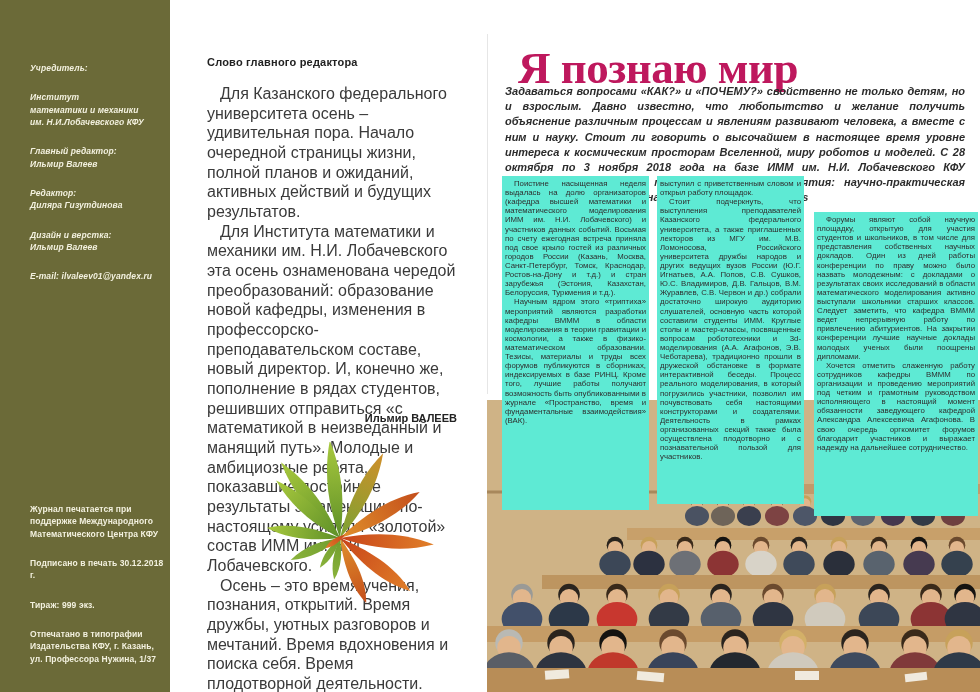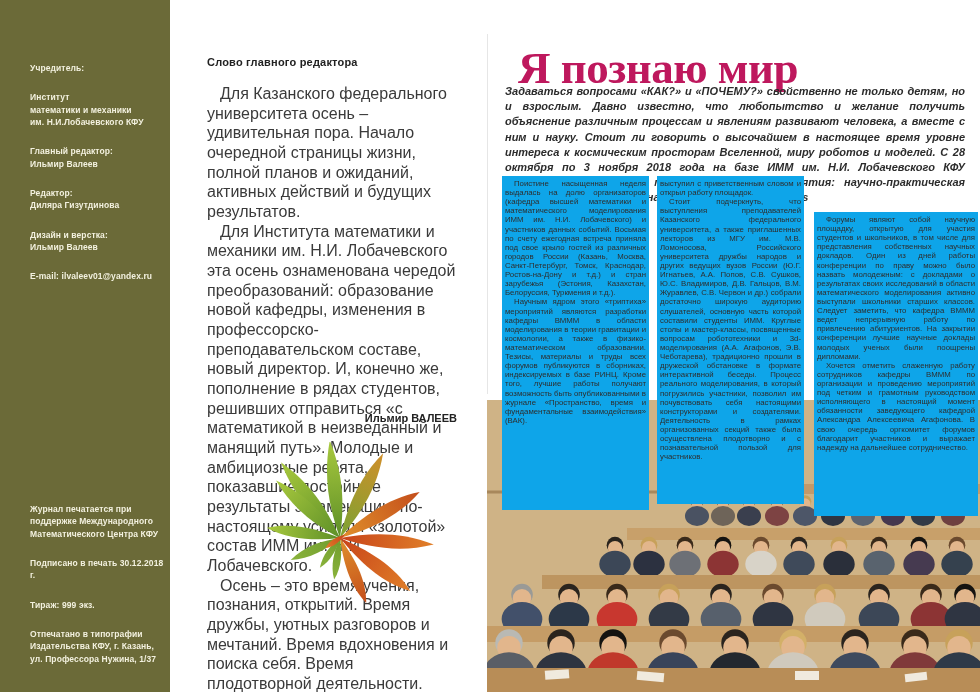--- a/index.html
+++ b/index.html
@@ -5,41 +5,41 @@
   * { margin:0; padding:0; box-sizing:border-box; }
   html,body { width:980px; height:692px; background:#ffffff; overflow:hidden;
               font-family:"Liberation Sans", sans-serif; }
   #spread { position:relative; width:980px; height:692px; background:#ffffff; }
 
   
   #sidebar { position:absolute; left:0; top:0; width:170px; height:692px;
              background:#6b6a38; color:#f3f1df; }
   .sb-block { white-space:pre-line; font-size:8.5px; font-weight:bold;
               line-height:1.45; margin:0 0 17px 30px; letter-spacing:.1px; }
-  #sb-top { position:absolute; top:62px; left:0; right:6px; }
+  #sb-top { position:absolute; top:62px; left:0; right:6px;font-style:italic; }
   #sb-bottom { position:absolute; top:503px; left:0; right:6px; }
 
   
   #editorial { position:absolute; left:207px; top:56px; width:250px; }
   #editorial-title { font-size:11px; font-weight:bold; color:#222;
                      letter-spacing:.2px; margin-bottom:16px; }
   .ed-para { font-size:16px; line-height:1.23; color:#3a3a3a;
              text-indent:13px; text-align:left; }
   #editorial-signature { position:absolute; left:207px; top:412px; width:250px;
                          text-align:right; font-size:11px; font-weight:bold; color:#222; }
   #leaf-art { position:absolute; left:238px; top:442px; width:205px; height:190px; }
 
   
   #article-title { position:absolute; left:518px; top:42px; width:450px;
                    font-family:"Liberation Serif", serif; font-weight:bold;
                    font-size:45px; color:#be185d; letter-spacing:-.5px; }
   #article-lead { position:absolute; left:505px; top:84px; width:460px;
                   font-size:11px; font-weight:bold; line-height:1.38;
                   color:#2c2c2c; text-align:justify;font-style:italic; }
-  .art-col { position:absolute; top:176px; background:#0ea5e9; z-index:3;
+  .art-col { position:absolute; top:176px; background:#5eead4; z-index:3;
              padding:3px 3px 5px 3px; }
   #art-col-a { left:502px; width:147px; height:334px; }
   #art-col-b { left:657px; width:147px; height:328px; }
   #art-col-c { left:814px; width:164px; height:304px;margin-top:36px; }
   .art-para { font-size:7.8px; line-height:1.17; color:#2e2e2e;
               text-align:justify; text-indent:9px; }
   .no-indent { text-indent:0; }
 
   
   #photo { position:absolute; left:487px; top:400px; width:493px; height:292px;

